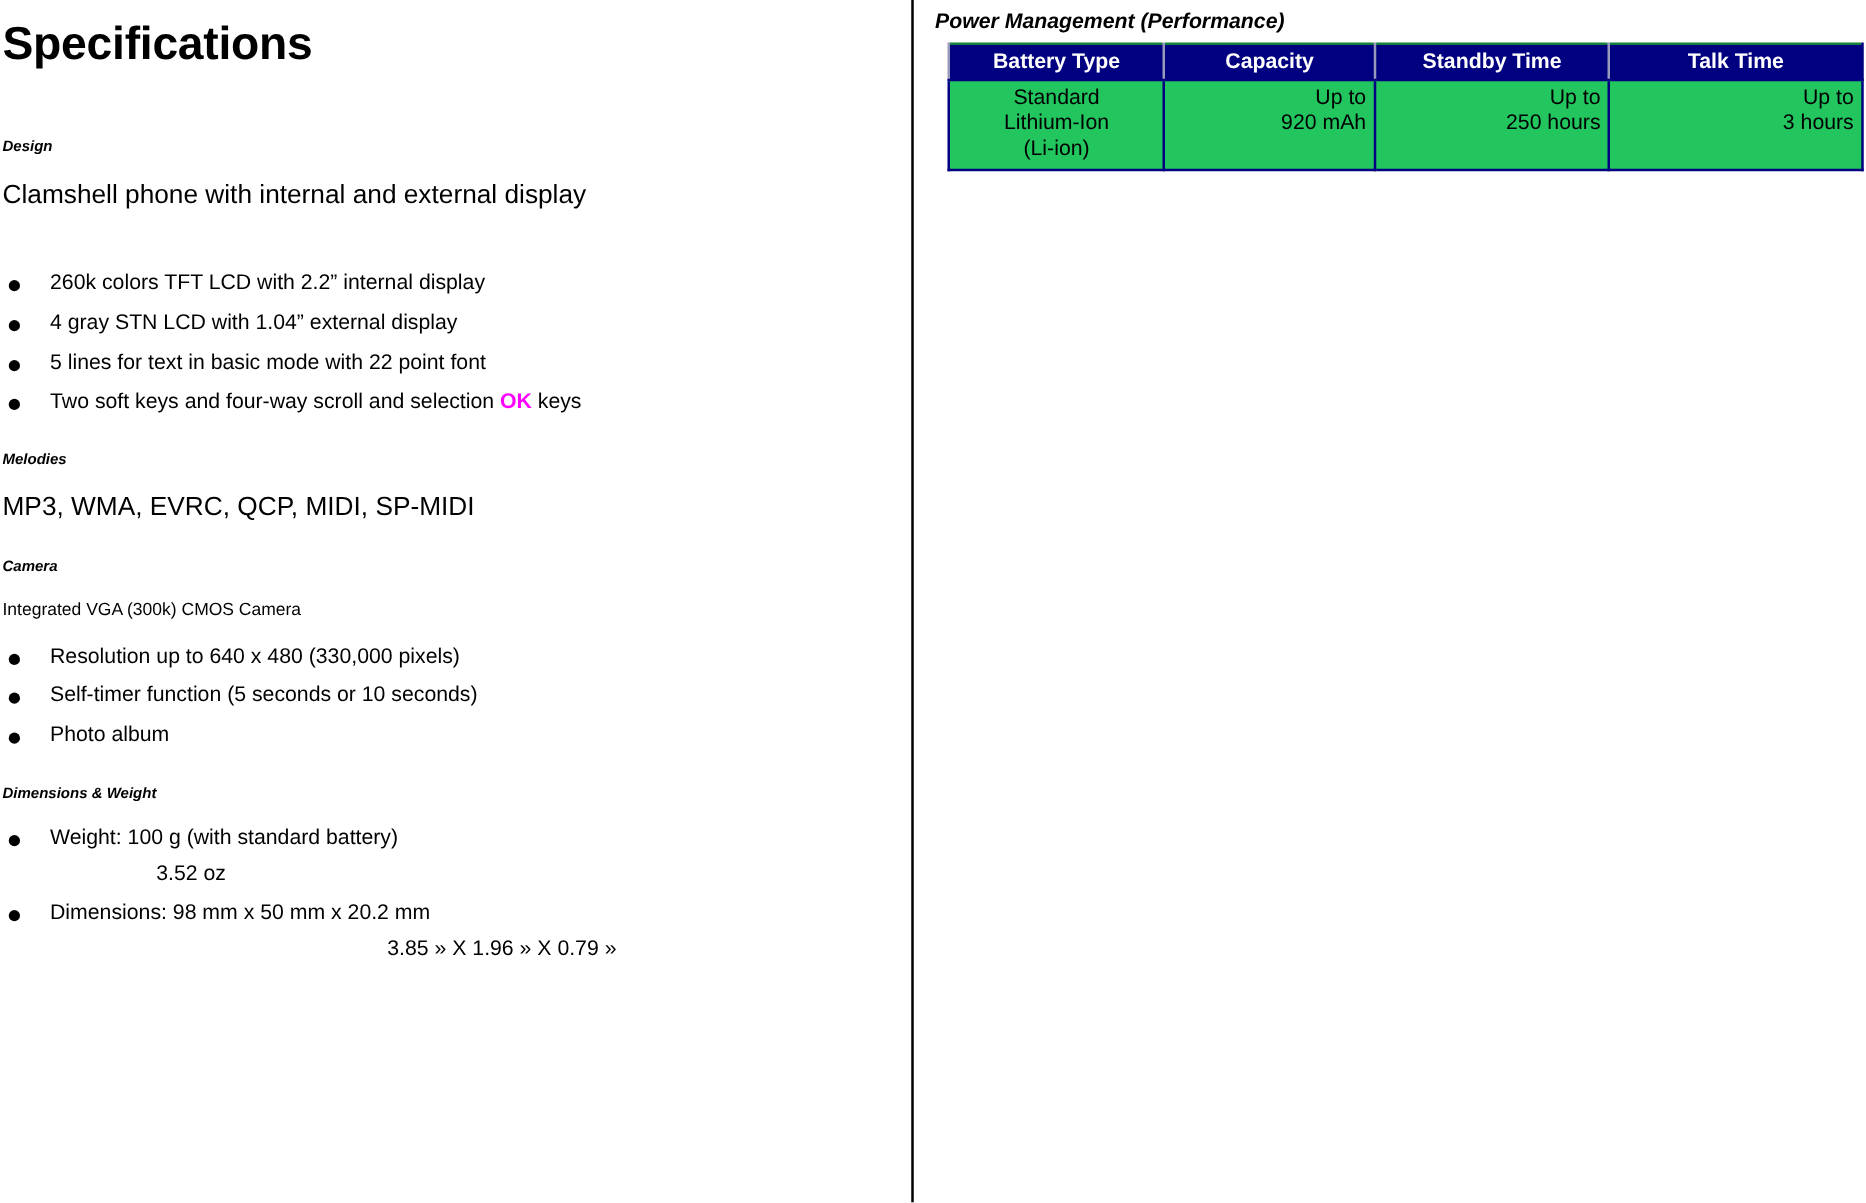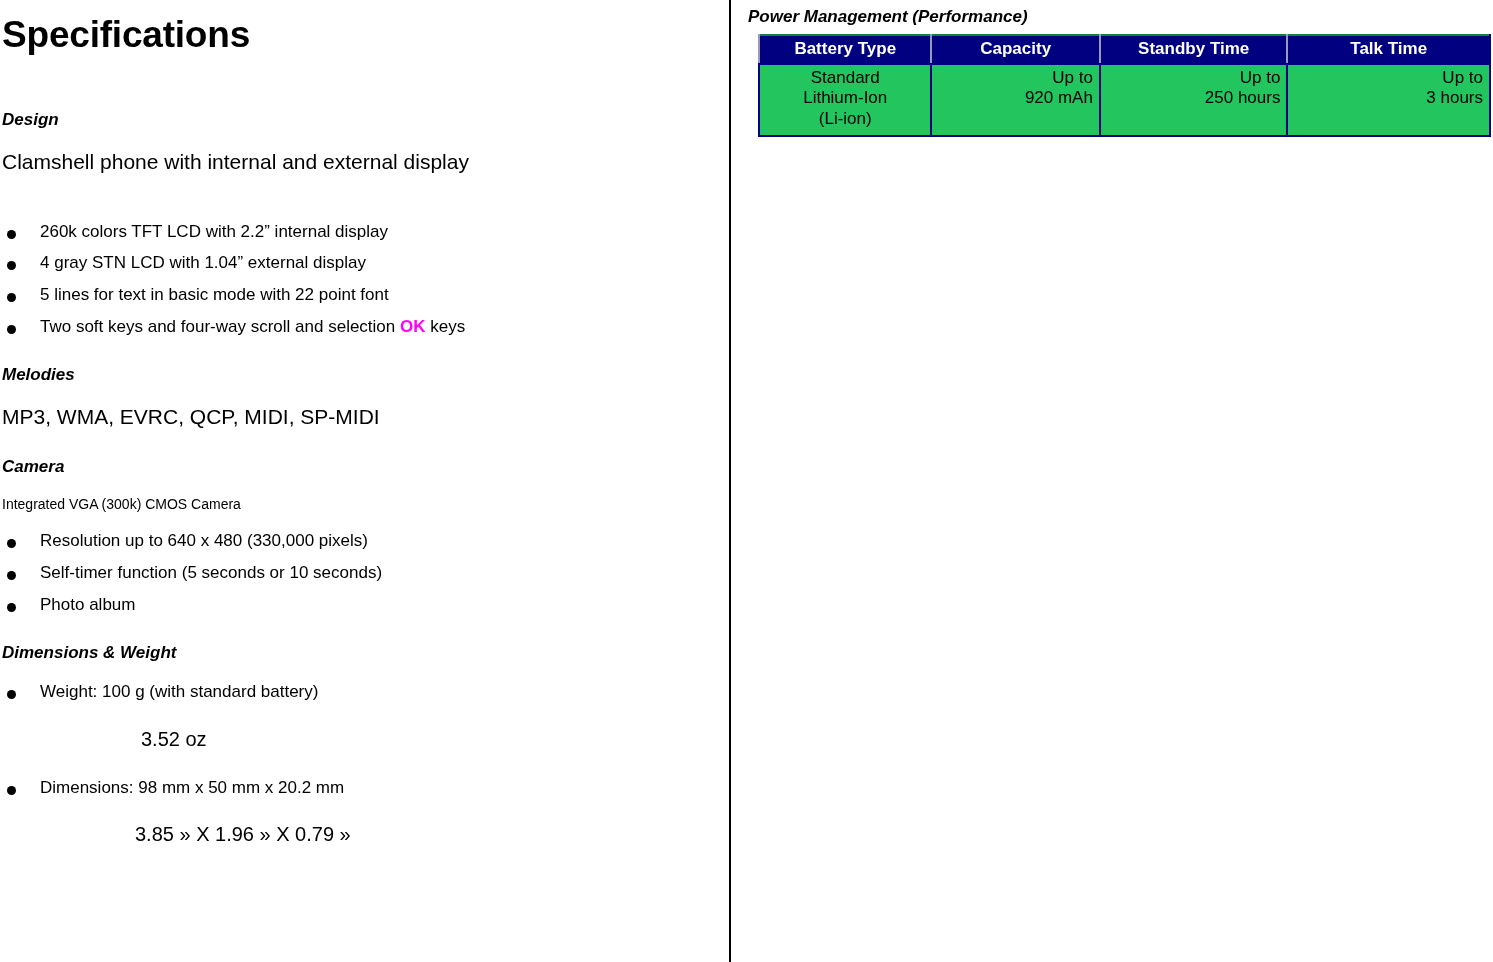--- a/index.html
+++ b/index.html
@@ -51,42 +51,43 @@
     margin: 0;
     padding: 16px 0 0 2px;
     font-size: 37px;
     font-weight: bold;
     line-height: 1.05;
     letter-spacing: -0.2px;
   }
   .section-head {
     margin: 0;
     padding: 0 0 0 2px;
-    font-size: 17px;
+    font-size: 12px;
     font-weight: bold;
     font-style: italic;
     line-height: 1.1;
   }
   .body-line {
     margin: 0;
     padding: 0 0 0 2px;
     font-size: 21px;
     line-height: 1.1;
   }
   .body-line.small {
     font-size: 14px;
   }
   .indent-line {
-    margin: 16px;
+    margin: 0;
     padding: 0 0 0 125px;
-    font-size: 20px;
+    font-size: 17px;
     line-height: 1.1;
   }
   .indent-line.deeper {
-    padding-left: 119px;
+    padding-left: 81px;
+    text-align: center;
   }
   ul.bullets {
     list-style: none;
     margin: 0;
     padding: 0;
   }
   ul.bullets li {
     position: relative;
     padding: 0 0 0 40px;
     font-size: 17px;

